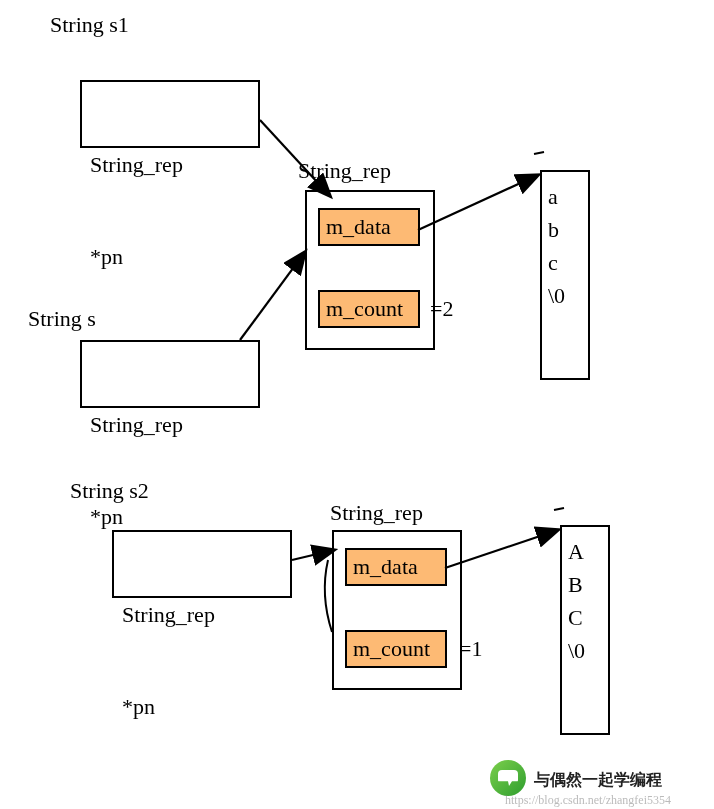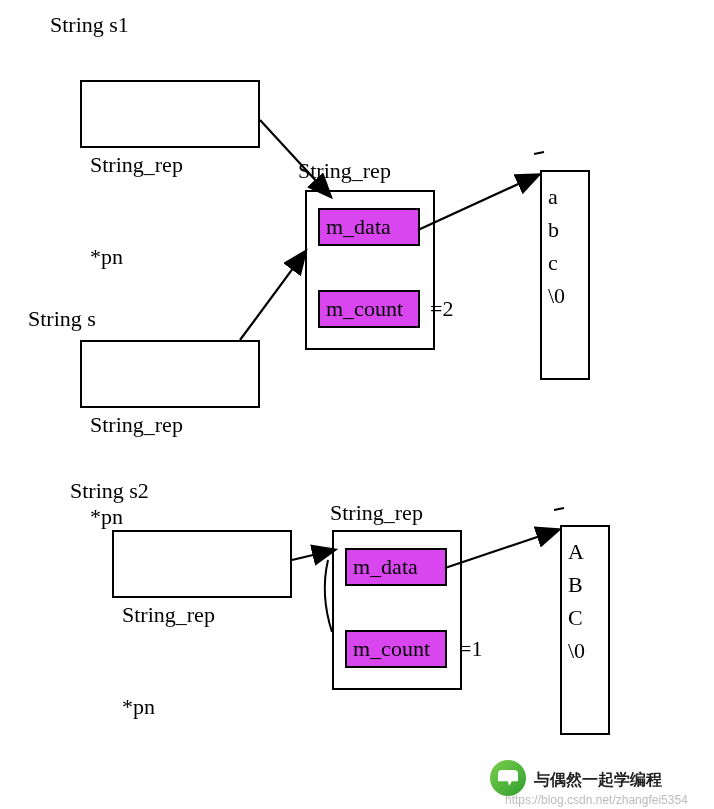--- a/index.html
+++ b/index.html
@@ -15,21 +15,21 @@
     position: relative;
     overflow: hidden;
   }
   .label {
     position: absolute;
     white-space: pre;
   }
   .inner-box {
     position: absolute;
     border: 2px solid #000;
-    background: #d946ef;
+    background: #fdba74;
     padding: 4px 6px;
   }
   .data-col {
     position: absolute;
     border: 2px solid #000;
     background: #fff;
     padding: 8px 6px;
     line-height: 1.5;
     white-space: pre;
   }
@@ -68,21 +68,21 @@
   }
   .wm-text {
     position: absolute;
     font-family: sans-serif;
     font-size: 16px;
     color: #222;
     font-weight: 600;
   }
   .wm-sub {
     position: absolute;
-    font-family: Liberation Sans, sans-serif;
+    font-family: Liberation Serif, serif;
     font-size: 12px;
     color: rgba(120,120,120,0.5);
   }
 </style>
 </head>
 <body>
 
 <div class="label" style="left:50px; top:12px;text-align:center;">String s1</div>
 
 <div class="ptr-box" style="left:80px; top:80px; width:180px; height:68px;">

